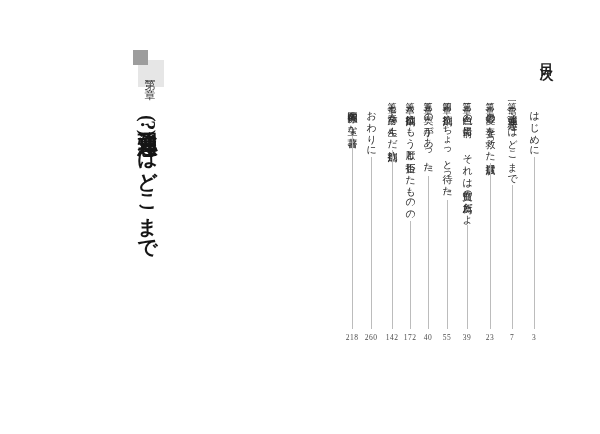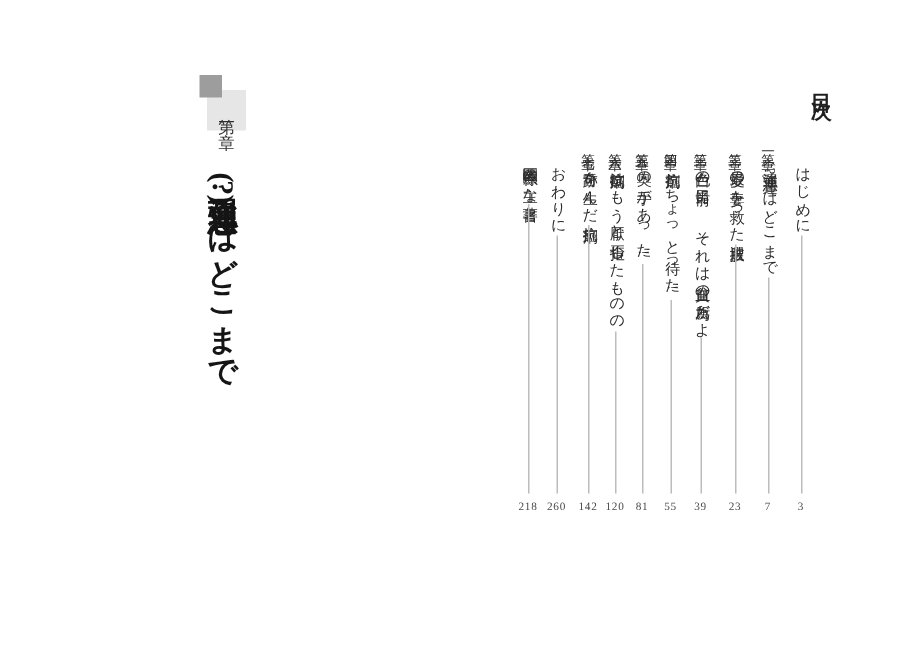--- a/index.html
+++ b/index.html
@@ -118,28 +118,28 @@
       <span class="toc-chapter">第四章</span><span class="toc-title">抗癌剤、ちょっと待った!</span>
     </div>
     <div class="toc-leader"></div>
     <div class="toc-page">55</div>
   </div>
         <div class="toc-entry" style="left: 416px;">
     <div class="toc-text vtext">
       <span class="toc-chapter">第五章</span><span class="toc-title">奥の手があった!</span>
     </div>
     <div class="toc-leader"></div>
-    <div class="toc-page">81</div>
+    <div class="toc-page">40</div>
   </div>
         <div class="toc-entry" style="left: 398px;">
     <div class="toc-text vtext">
       <span class="toc-chapter">第六章</span><span class="toc-title">抗癌剤はもう厭と拒否したものの</span>
     </div>
     <div class="toc-leader"></div>
-    <div class="toc-page">120</div>
+    <div class="toc-page">172</div>
   </div>
         <div class="toc-entry" style="left: 380px;">
     <div class="toc-text vtext">
       <span class="toc-chapter">第七章</span><span class="toc-title">奇跡を生んだ抗癌剤</span>
     </div>
     <div class="toc-leader"></div>
     <div class="toc-page">142</div>
   </div>
         <div class="toc-entry no-chapter" style="left: 359px;">
     <div class="toc-text vtext">

